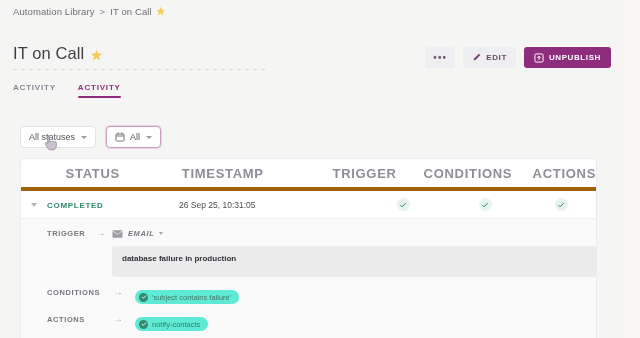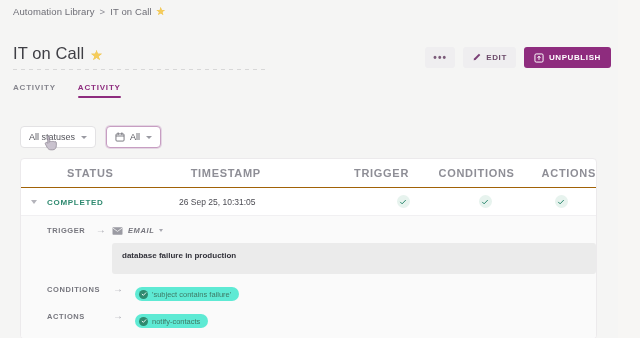--- a/index.html
+++ b/index.html
@@ -202,22 +202,22 @@
     background: #ffffff;
     border: 1px solid #eceaec;
     border-radius: 4px;
     box-sizing: border-box;
     overflow: hidden;
   }
   .thead {
     display: flex;
     align-items: center;
     height: 28px;
-    border-bottom: 1px solid #a16207;
-    font-size: 11px;
+    border-bottom: 4px solid #a16207;
+    font-size: 13px;
     font-weight: bold;
     letter-spacing: .7px;
     color: #8e8e96;
     gap: 27px;
   }
   .row-main {
     display: flex;
     align-items: center;
     height: 27px;
     border-bottom: 1px solid #f1f0f2;

